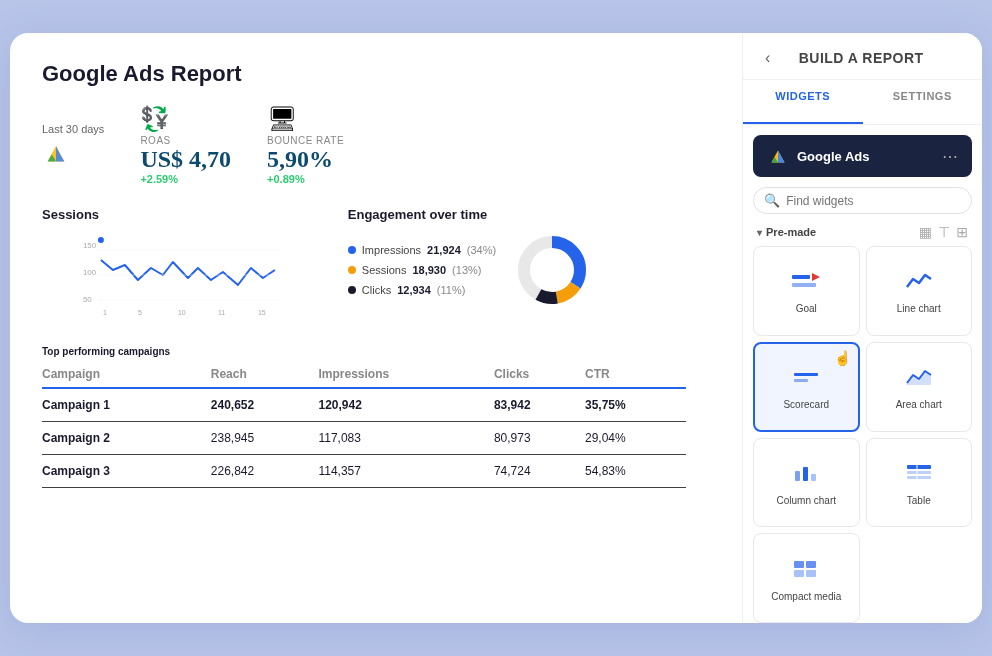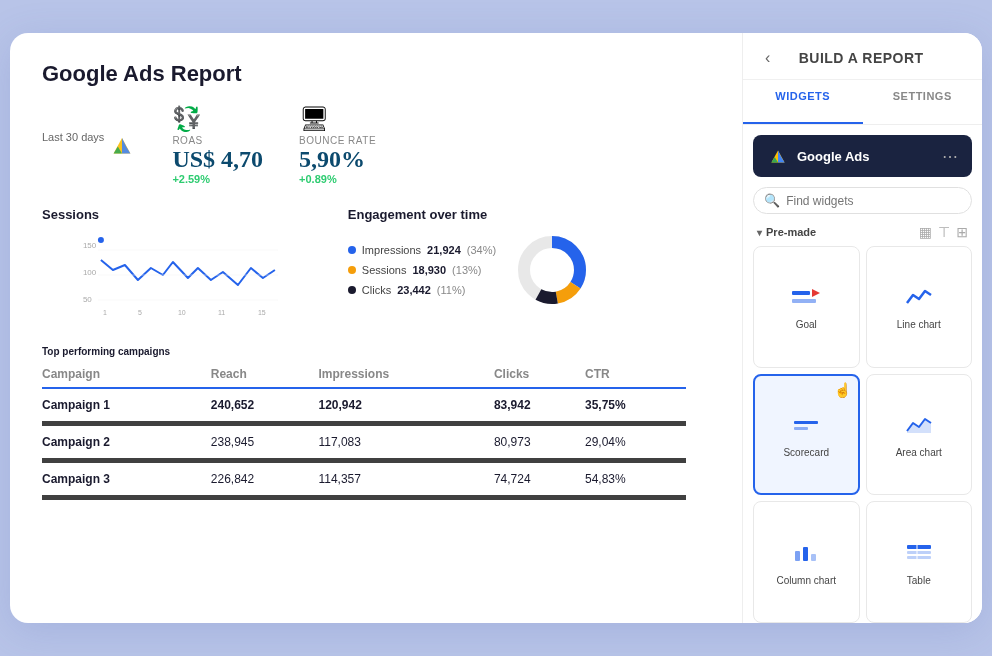--- a/index.html
+++ b/index.html
@@ -37,21 +37,21 @@
     }
     
     .stats-row {
       display: flex;
       align-items: center;
       gap: 36px;
       margin-bottom: 22px;
     }
     .stat-period {
       display: flex;
-      flex-direction: row;
+      flex-direction: column;
       align-items: flex-start;
       gap: 4px;
     }
     .stat-period-label {
       font-size: 11px;
       color: #666;
     }
     .google-logo {
       display: flex;
       gap: 0;
@@ -153,21 +153,21 @@
       font-size: 12px;
     }
     thead th {
       text-align: left;
       color: #888;
       font-weight: 600;
       padding-bottom: 6px;
       border-bottom: 2px solid #2563eb;
     }
     tbody tr {
-      border-bottom: 5px solid #404040;
+      border-bottom: 1px solid #404040;
     }
     tbody td {
       padding: 9px 0;
       color: #1a1a2e;
     }
     tbody tr:first-child td { font-weight: 600; }
 
     
     .right-panel {
       width: 240px;
@@ -380,21 +380,21 @@
             </div>
             <div class="legend-item">
               <div class="legend-dot" style="background:#f59e0b"></div>
               <span>Sessions</span>
               <span class="legend-value">18,930</span>
               <span class="legend-pct">(13%)</span>
             </div>
             <div class="legend-item">
               <div class="legend-dot" style="background:#1a1a2e"></div>
               <span>Clicks</span>
-              <span class="legend-value">23,442</span>
+              <span class="legend-value">12,934</span>
               <span class="legend-pct">(11%)</span>
             </div>
           </div>
 
           <svg class="donut-svg" viewBox="0 0 80 80">
 
             <circle cx="40" cy="40" r="28" fill="none" stroke="#e8e8e8" stroke-width="12"></circle>
 
             <circle cx="40" cy="40" r="28" fill="none" stroke="#2563eb" stroke-width="12" stroke-dasharray="60 116" stroke-dashoffset="0" transform="rotate(-90 40 40)"></circle>
 
@@ -523,15 +523,24 @@
         </div>
         <div class="widget-item">
           <div><svg width="28" height="24" viewBox="0 0 28 24">
               <rect x="2" y="4" width="24" height="4" rx="1" fill="#2563eb"></rect>
               <rect x="2" y="10" width="24" height="3" rx="1" fill="#2563eb" opacity="0.3"></rect>
               <rect x="2" y="15" width="24" height="3" rx="1" fill="#2563eb" opacity="0.3"></rect>
               <line x1="12" y1="4" x2="12" y2="18" stroke="#fff" stroke-width="1"></line>
             </svg></div>
           <div class="widget-label">Table</div>
         </div>
+        <div class="widget-item">
+          <div><svg width="28" height="24" viewBox="0 0 28 24">
+              <rect x="2" y="4" width="10" height="7" rx="1" fill="#2563eb" opacity="0.7"></rect>
+              <rect x="14" y="4" width="10" height="7" rx="1" fill="#2563eb" opacity="0.7"></rect>
+              <rect x="2" y="13" width="10" height="7" rx="1" fill="#2563eb" opacity="0.4"></rect>
+              <rect x="14" y="13" width="10" height="7" rx="1" fill="#2563eb" opacity="0.4"></rect>
+            </svg></div>
+          <div class="widget-label">Compact media</div>
+        </div>
       </div>
   </div>
 </div>
 
 </body></html>

